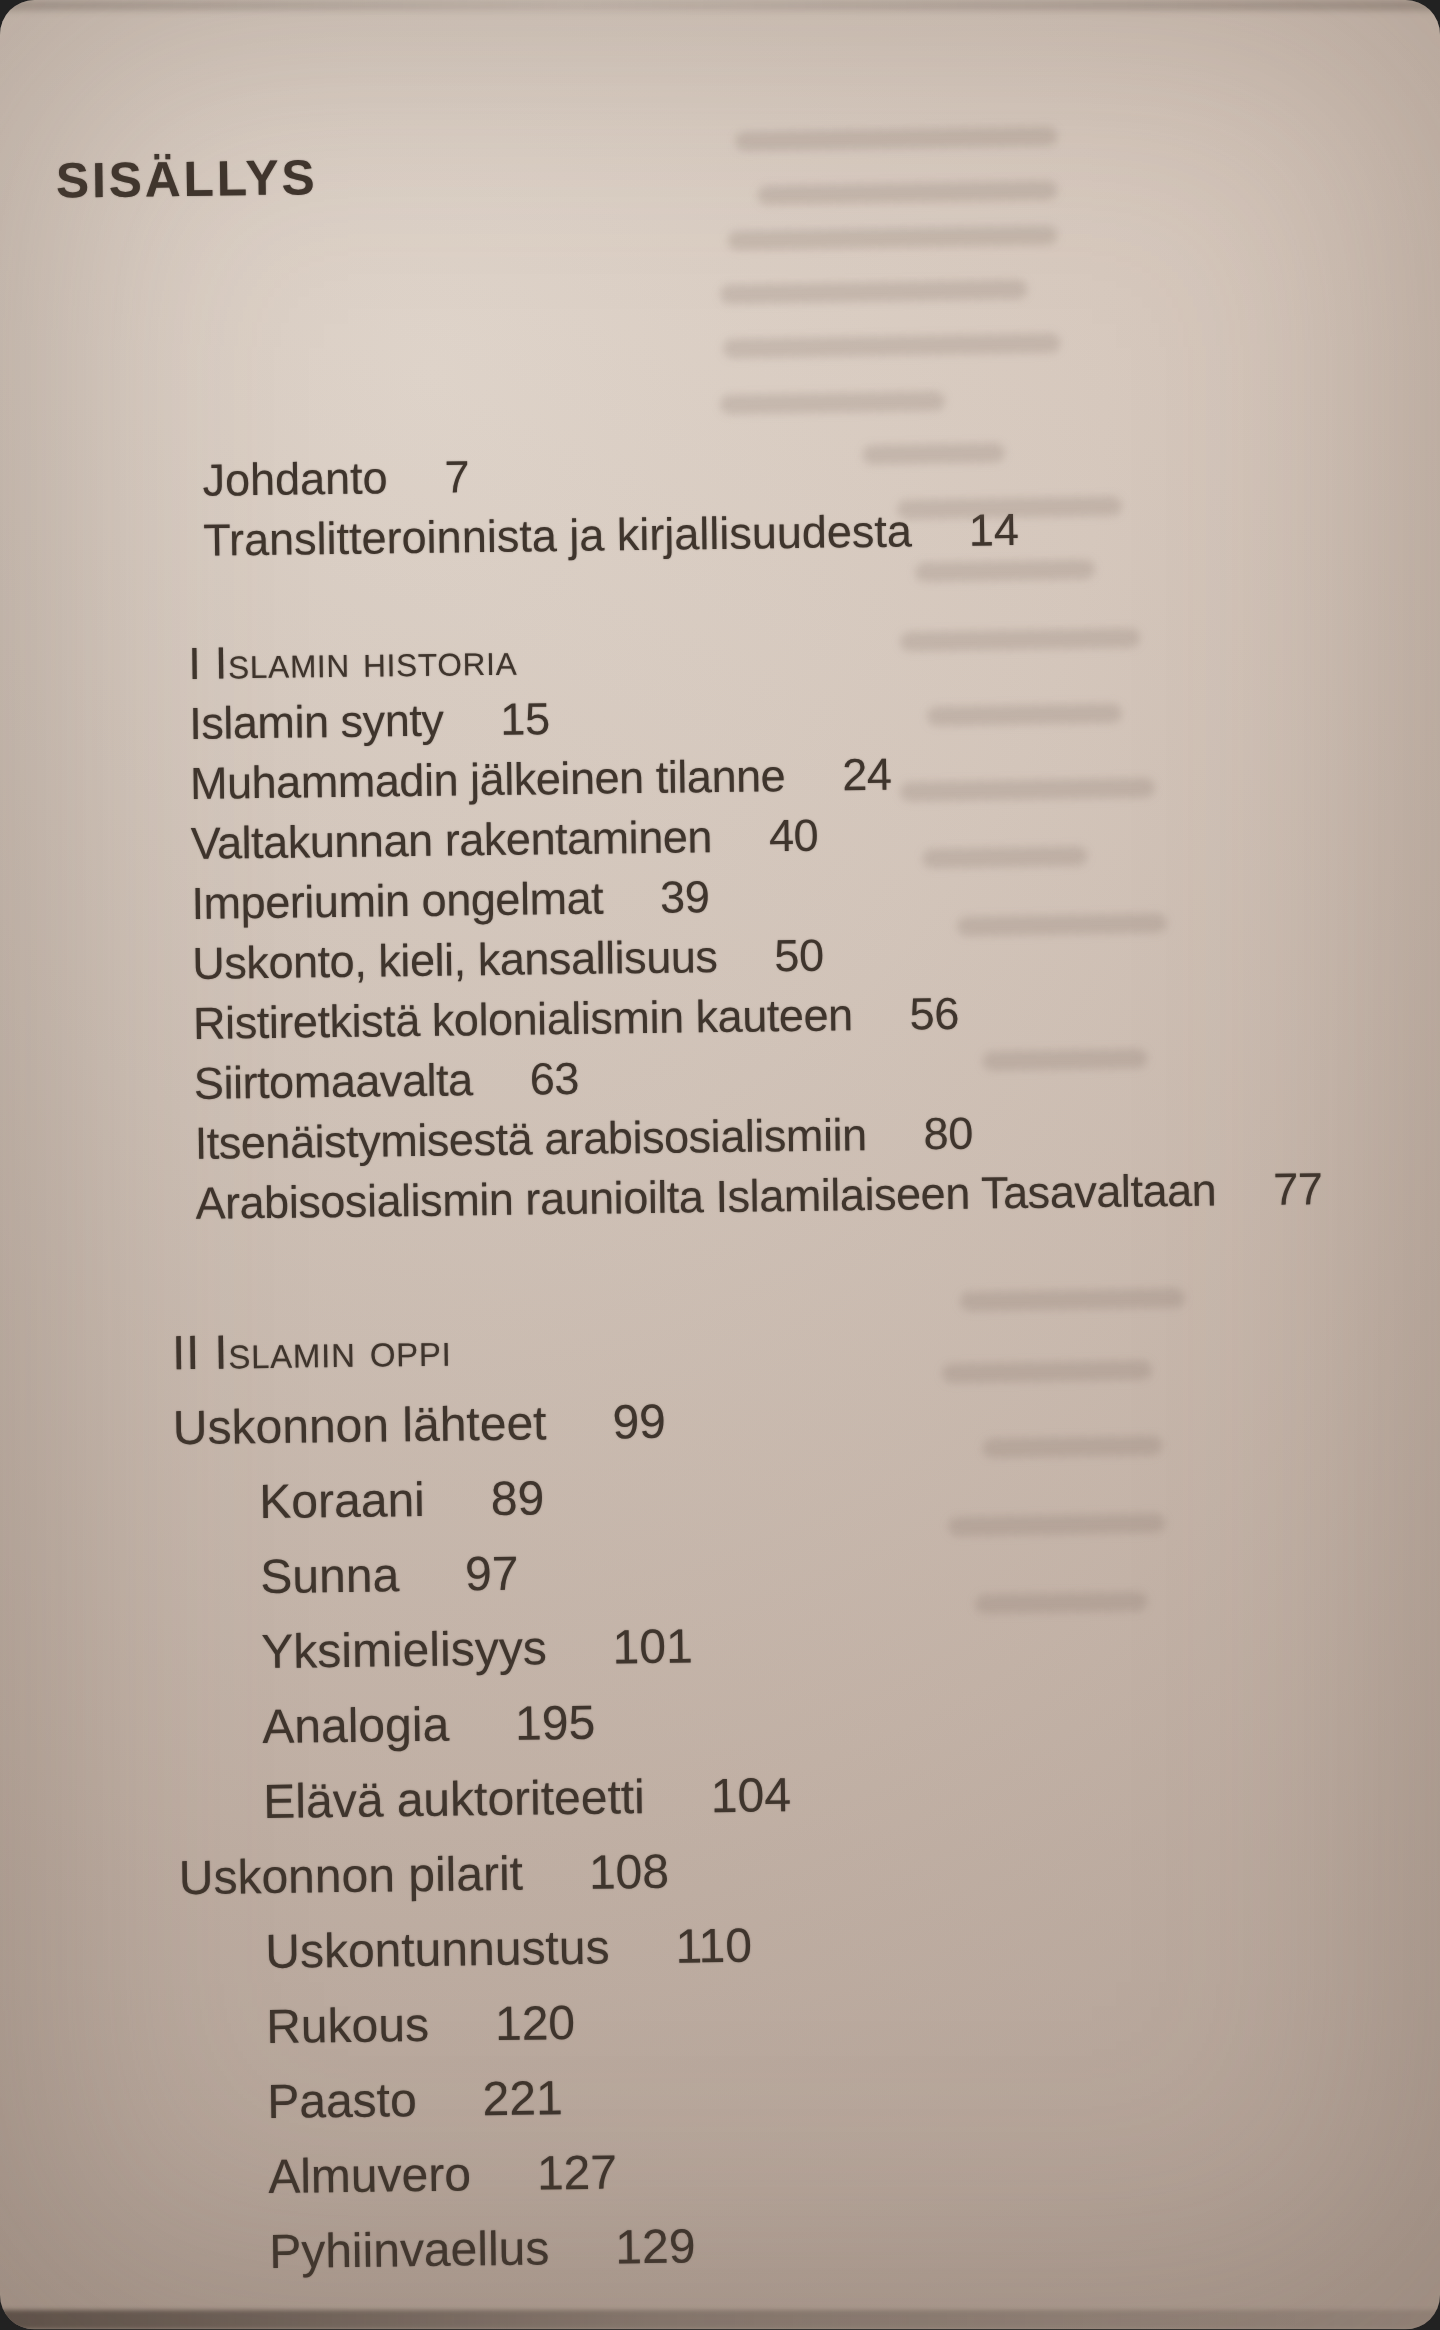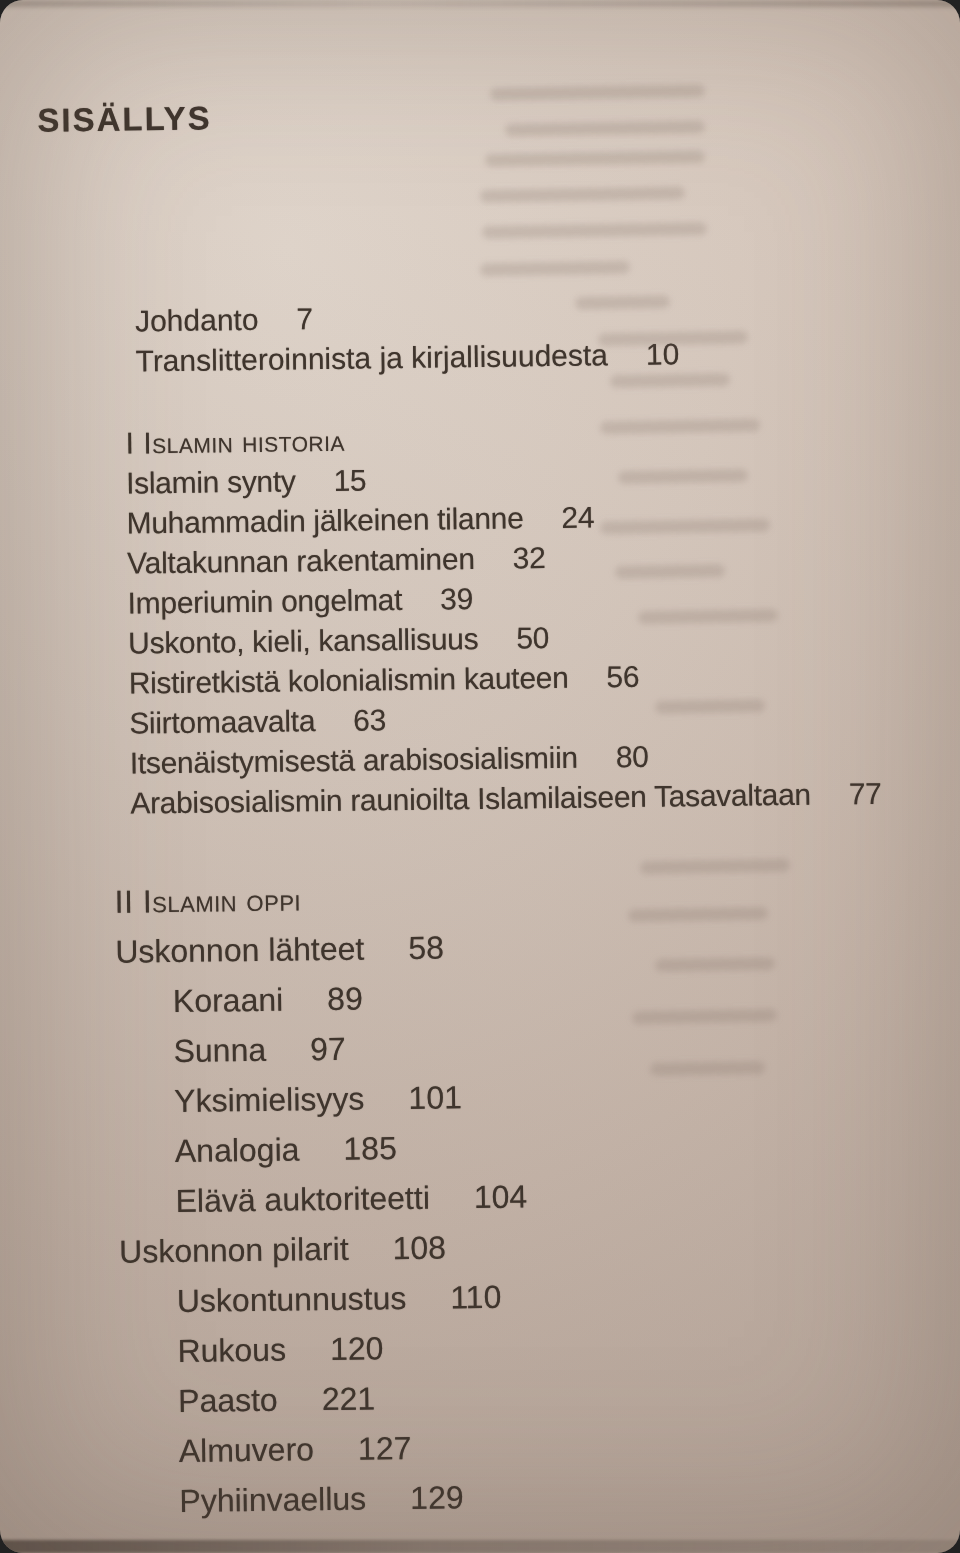--- a/index.html
+++ b/index.html
@@ -70,42 +70,42 @@
   }
 </style>
 </head>
 <body>
 
 <div class="page">
   <div class="content">
     <div class="title">SISÄLLYS</div>
     <div class="front">
         <div class="row lvl0"><span>Johdanto</span><span class="num">7</span></div>
-        <div class="row lvl0"><span>Translitteroinnista ja kirjallisuudesta</span><span class="num">10</span></div>
+        <div class="row lvl0"><span>Translitteroinnista ja kirjallisuudesta</span><span class="num">14</span></div>
       </div>
     <div id="sections">
         <div class="section sec-0">
           <div class="heading">I Islamin historia</div>
           <div class="row lvl0"><span>Islamin synty</span><span class="num">15</span></div>
           <div class="row lvl0"><span>Muhammadin jälkeinen tilanne</span><span class="num">24</span></div>
-          <div class="row lvl0"><span>Valtakunnan rakentaminen</span><span class="num">32</span></div>
+          <div class="row lvl0"><span>Valtakunnan rakentaminen</span><span class="num">40</span></div>
           <div class="row lvl0"><span>Imperiumin ongelmat</span><span class="num">39</span></div>
           <div class="row lvl0"><span>Uskonto, kieli, kansallisuus</span><span class="num">50</span></div>
           <div class="row lvl0"><span>Ristiretkistä kolonialismin kauteen</span><span class="num">56</span></div>
           <div class="row lvl0"><span>Siirtomaavalta</span><span class="num">63</span></div>
           <div class="row lvl0"><span>Itsenäistymisestä arabisosialismiin</span><span class="num">80</span></div>
           <div class="row lvl0"><span>Arabisosialismin raunioilta Islamilaiseen Tasavaltaan</span><span class="num">77</span></div>
         </div>
         <div class="section sec-1">
           <div class="heading">II Islamin oppi</div>
-          <div class="row lvl0"><span>Uskonnon lähteet</span><span class="num">58</span></div>
+          <div class="row lvl0"><span>Uskonnon lähteet</span><span class="num">99</span></div>
           <div class="row lvl1"><span>Koraani</span><span class="num">89</span></div>
           <div class="row lvl1"><span>Sunna</span><span class="num">97</span></div>
           <div class="row lvl1"><span>Yksimielisyys</span><span class="num">101</span></div>
-          <div class="row lvl1"><span>Analogia</span><span class="num">185</span></div>
+          <div class="row lvl1"><span>Analogia</span><span class="num">195</span></div>
           <div class="row lvl1"><span>Elävä auktoriteetti</span><span class="num">104</span></div>
           <div class="row lvl0"><span>Uskonnon pilarit</span><span class="num">108</span></div>
           <div class="row lvl1"><span>Uskontunnustus</span><span class="num">110</span></div>
           <div class="row lvl1"><span>Rukous</span><span class="num">120</span></div>
           <div class="row lvl1"><span>Paasto</span><span class="num">221</span></div>
           <div class="row lvl1"><span>Almuvero</span><span class="num">127</span></div>
           <div class="row lvl1"><span>Pyhiinvaellus</span><span class="num">129</span></div>
         </div>
       </div>
   </div>

